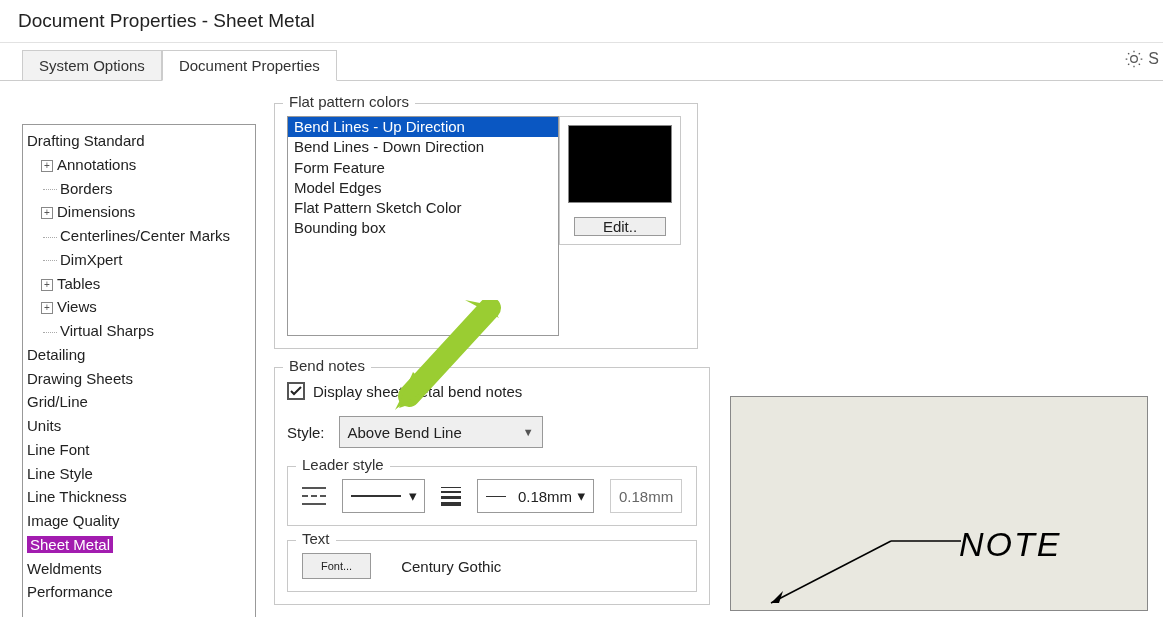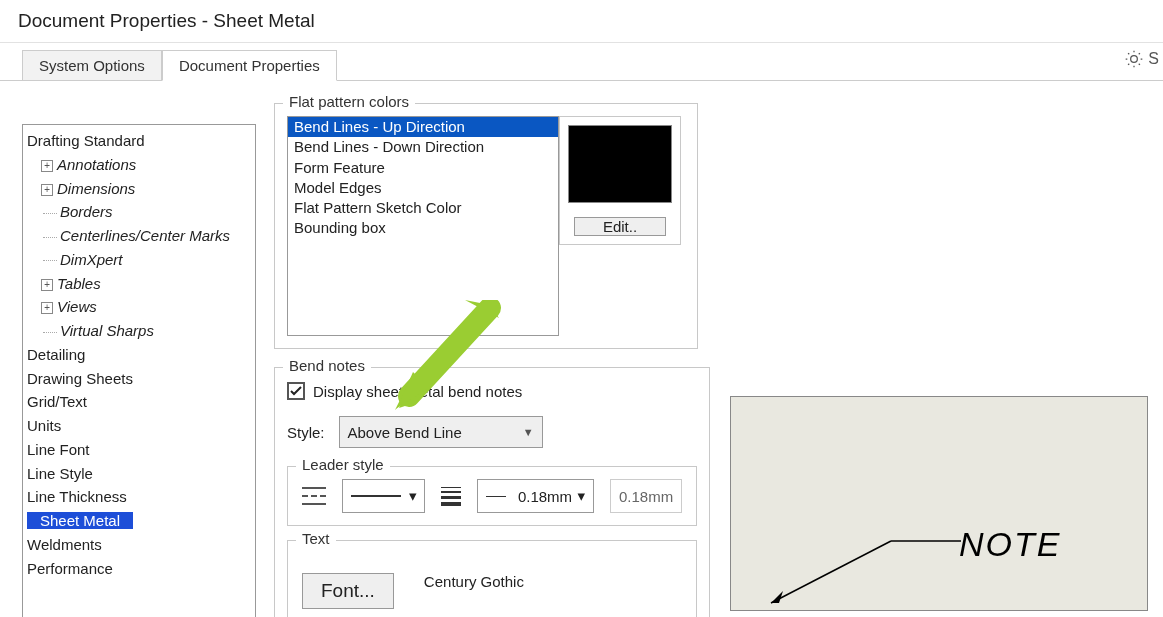--- a/index.html
+++ b/index.html
@@ -11,22 +11,22 @@
 .tab.active { background: #fff; border-bottom: 1px solid #fff; position: relative; top: 1px; }
 .gear-area { position: absolute; right: 4px; top: 6px; display: flex; align-items: center; gap: 4px; color: #555; }
 .gear-icon { width: 20px; height: 20px; }
 
 .body-row { display: flex; padding-top: 8px; padding-left: 22px; }
 
 .tree { width: 234px; height: 500px; border: 1px solid #999; background: #fff; padding: 4px 0; overflow: hidden; margin-top: 35px; }
 .tree-item { padding: 1px 4px; font-size: 15px; color: #222; white-space: nowrap; cursor: pointer; line-height: 1.45; }
 .tree-item .exp { display: inline-block; width: 12px; height: 12px; border: 1px solid #888; text-align: center; line-height: 10px; font-size: 10px; color: #555; margin-right: 4px; vertical-align: middle; background:#fff; }
 .tree-item .dash { display:inline-block; width:14px; border-top:1px dotted #aaa; vertical-align:middle; margin-right:3px; margin-left:2px;}
-.tree-item.level1 { padding-left: 18px; font-style: italic; }
-.tree-item.selected span.txt { background: #1d4ed8; color: #fff; padding: 0 13px; }
+.tree-item.level1 { padding-left: 18px; }
+.tree-item.selected span.txt { background: #a21caf; color: #fff; padding: 0 3px; }
 
 .right { padding-left: 18px; font-size: 15px; color: #222; position: relative; width: 880px; }
 
 .group { border: 1px solid #c8c8c8; padding: 12px; margin-top: 14px; position: relative; }
 .group-title { position: absolute; top: -11px; left: 8px; background: #fff; padding: 0 6px; font-size: 15px; color: #333; }
 
 .fpc-inner { display: flex; align-items: flex-start; gap: 0; }
 .color-list { width: 272px; height: 220px; border: 1px solid #999; background: #fff; overflow: hidden; }
 .color-list .opt { padding: 0 6px; font-size: 15px; cursor: pointer; line-height: 1.35; }
 .color-list .opt.selected { background: #0a57c2; color: #fff; }
@@ -48,21 +48,21 @@
 .icon-btn .bar { height:2px; background:#555; }
 .linestyle { width:90px; height:34px; border:1px solid #999; display:flex; align-items:center; justify-content:space-between; padding:0 8px; cursor:pointer; }
 .linestyle .ln { flex:1; border-top:2px solid #333; margin-right:8px; }
 .justify-icon { width:22px; display:flex; flex-direction:column; gap:3px; }
 .justify-icon .b { height:3px; background:#333; }
 .thick-combo { width:126px; height:34px; border:1px solid #999; display:flex; align-items:center; justify-content:space-between; padding:0 8px; cursor:pointer; }
 .thick-combo .ln { width:20px; border-top:1px solid #333; margin-right:6px;}
 .val-box { width:72px; height:34px; border:1px solid #ccc; padding:0 8px; display:flex; align-items:center; color:#666; background:#fff; }
 
 .text-group { border:1px solid #c8c8c8; padding:12px 14px; margin-top:14px; position:relative; display:flex; align-items:center; gap:30px;}
-.font-btn { padding:6px 18px; border:1px solid #999; background:#efefef; cursor:pointer; font-size:19px;margin-top:20px;}
+.font-btn { padding:6px 18px; border:1px solid #999; background:#efefef; cursor:pointer; font-size:11px;}
 
 .preview { position:absolute; left:730px; top:396px; width:418px; height:215px; background:#e9e8e0; border:1px solid #888; overflow:hidden;font-style:italic;}
 .preview .note-text { position:absolute; left:228px; top:128px; font-size:34px; letter-spacing:2px; font-family: "Century Gothic", sans-serif; }
 .preview .leader-line { position:absolute; left:30px; top:134px; }
 
 .arrow-annot { position:absolute; left:395px; top:300px; }
 </style>
 </head>
 <body>
 
@@ -76,34 +76,35 @@
         <path fill="none" stroke="#555" stroke-width="1.5" d="M12 8a4 4 0 100 8 4 4 0 000-8zM12 2v2M12 20v2M4.9 4.9l1.4 1.4M17.7 17.7l1.4 1.4M2 12h2M20 12h2M4.9 19.1l1.4-1.4M17.7 6.3l1.4-1.4"></path>
       </svg>
     <span>S</span>
   </div>
 </div>
 
 <div class="body-row">
   <div class="tree">
     <div class="tree-item"><span class="txt">Drafting Standard</span></div>
     <div class="tree-item level1"><span class="exp">+</span><span class="txt">Annotations</span></div>
+    <div class="tree-item level1"><span class="dash"></span><span class="txt">Borders</span></div>
     <div class="tree-item level1"><span class="exp">+</span><span class="txt">Dimensions</span></div>
-    <div class="tree-item level1"><span class="dash"></span><span class="txt">Borders</span></div>
     <div class="tree-item level1"><span class="dash"></span><span class="txt">Centerlines/Center Marks</span></div>
     <div class="tree-item level1"><span class="dash"></span><span class="txt">DimXpert</span></div>
     <div class="tree-item level1"><span class="exp">+</span><span class="txt">Tables</span></div>
     <div class="tree-item level1"><span class="exp">+</span><span class="txt">Views</span></div>
     <div class="tree-item level1"><span class="dash"></span><span class="txt">Virtual Sharps</span></div>
     <div class="tree-item"><span class="txt">Detailing</span></div>
     <div class="tree-item"><span class="txt">Drawing Sheets</span></div>
-    <div class="tree-item"><span class="txt">Grid/Text</span></div>
+    <div class="tree-item"><span class="txt">Grid/Line</span></div>
     <div class="tree-item"><span class="txt">Units</span></div>
     <div class="tree-item"><span class="txt">Line Font</span></div>
     <div class="tree-item"><span class="txt">Line Style</span></div>
     <div class="tree-item"><span class="txt">Line Thickness</span></div>
+    <div class="tree-item"><span class="txt">Image Quality</span></div>
     <div class="tree-item selected"><span class="txt">Sheet Metal</span></div>
     <div class="tree-item"><span class="txt">Weldments</span></div>
     <div class="tree-item"><span class="txt">Performance</span></div>
   </div>
 
   <div class="right">
     <div class="group" style="width:424px;">
       <div class="group-title">Flat pattern colors</div>
       <div class="fpc-inner">
         <div class="color-list">

